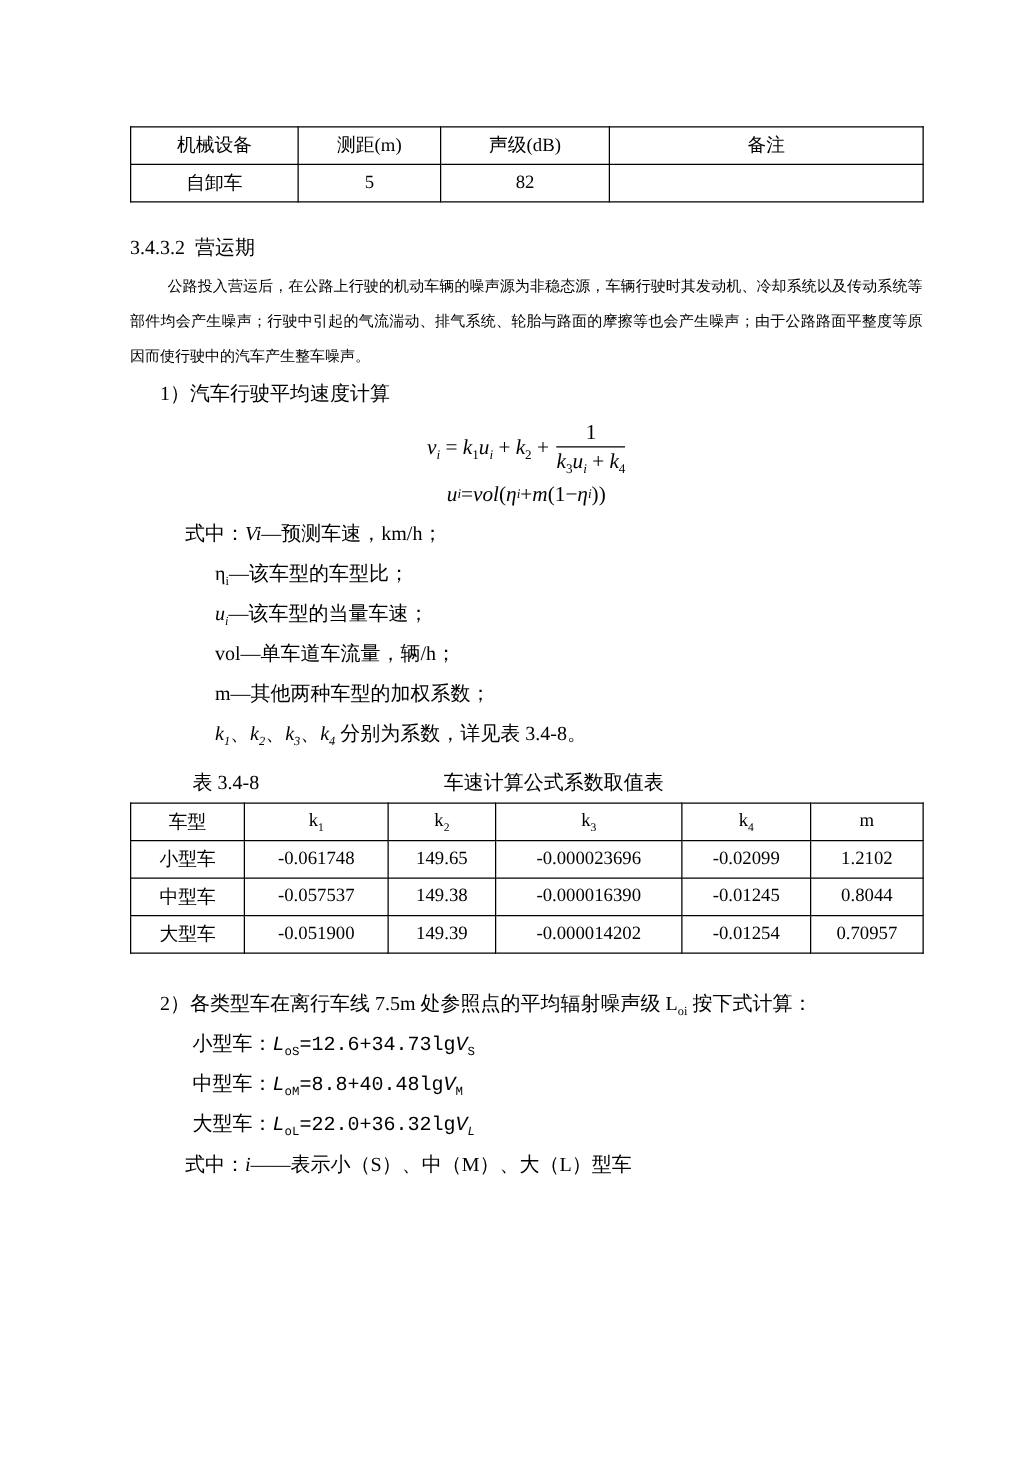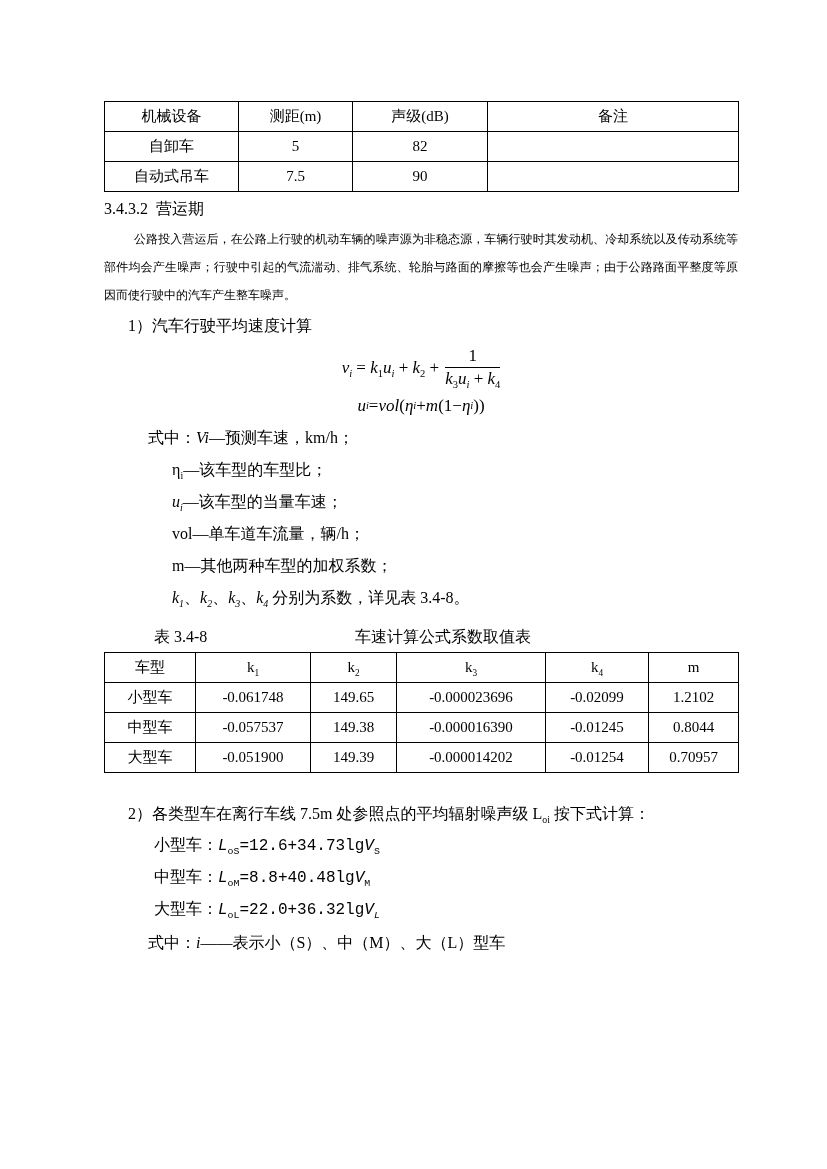--- a/index.html
+++ b/index.html
@@ -22,21 +22,21 @@
     text-align:center;
     vertical-align:middle;
     font-size:15px;
     font-weight:normal;
     overflow:hidden;
     white-space:nowrap;
   }
 
   
   .t-line { font-size:16px; line-height:33px; white-space:pre-wrap; }
-  .heading { }
+  .heading { margin-top:20px; }
   .para {
     margin:0;
     font-size:12px;
     line-height:28px;
     text-align:justify;
     text-indent:30px;
   }
   .indent1 { margin-left:24px; }
   .indent-def { margin-left:44px; }
   .def-item { margin-left:68px; font-size:16px; line-height:32px; }
@@ -82,26 +82,20 @@
         <tr>
           <th>机械设备</th>
           <th>测距(m)</th>
           <th>声级(dB)</th>
           <th>备注</th>
         </tr>
         <tr>
           <td>自卸车</td>
           <td>5</td>
           <td>82</td>
-          <td></td>
-        </tr>
-        <tr>
-          <td>自动式吊车</td>
-          <td>7.5</td>
-          <td>90</td>
           <td></td>
         </tr>
       </tbody>
     </table>
 
     <div class="t-line heading">3.4.3.2  营运期</div>
     <p class="para">公路投入营运后，在公路上行驶的机动车辆的噪声源为非稳态源，车辆行驶时其发动机、冷却系统以及传动系统等部件均会产生噪声；行驶中引起的气流湍动、排气系统、轮胎与路面的摩擦等也会产生噪声；由于公路路面平整度等原因而使行驶中的汽车产生整车噪声。</p>
 
     <div class="t-line indent1">1）汽车行驶平均速度计算</div>
 

